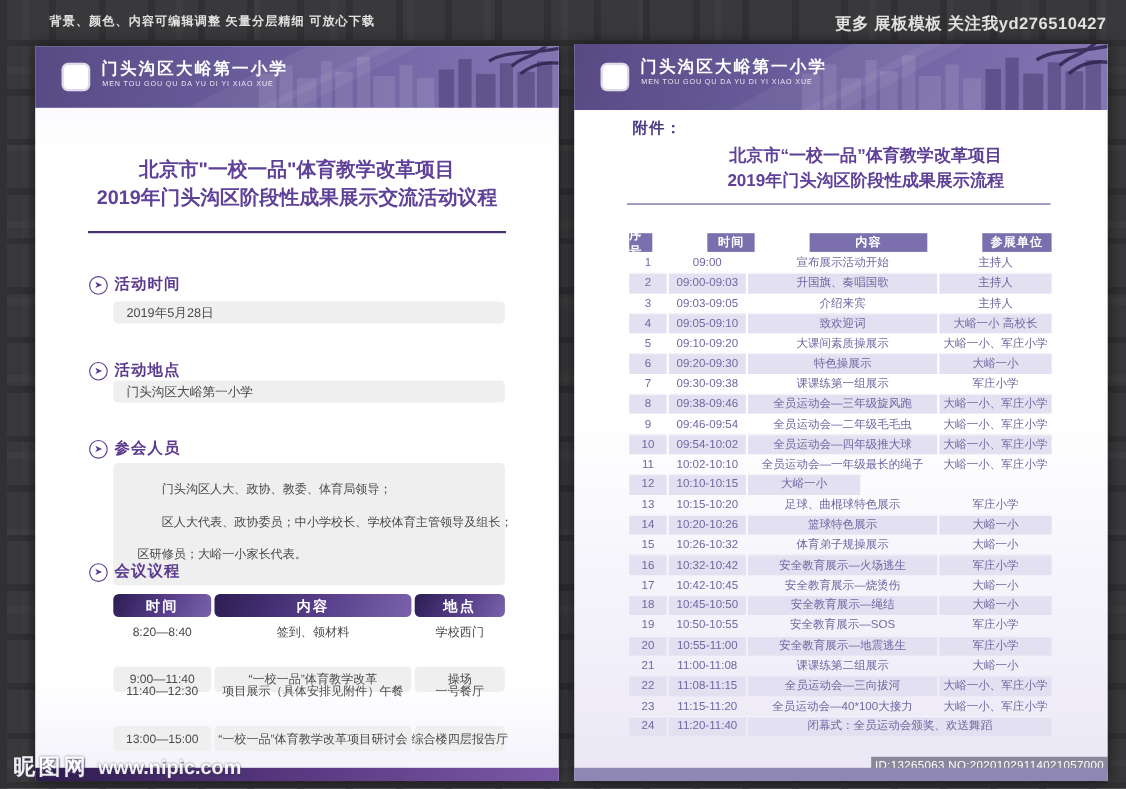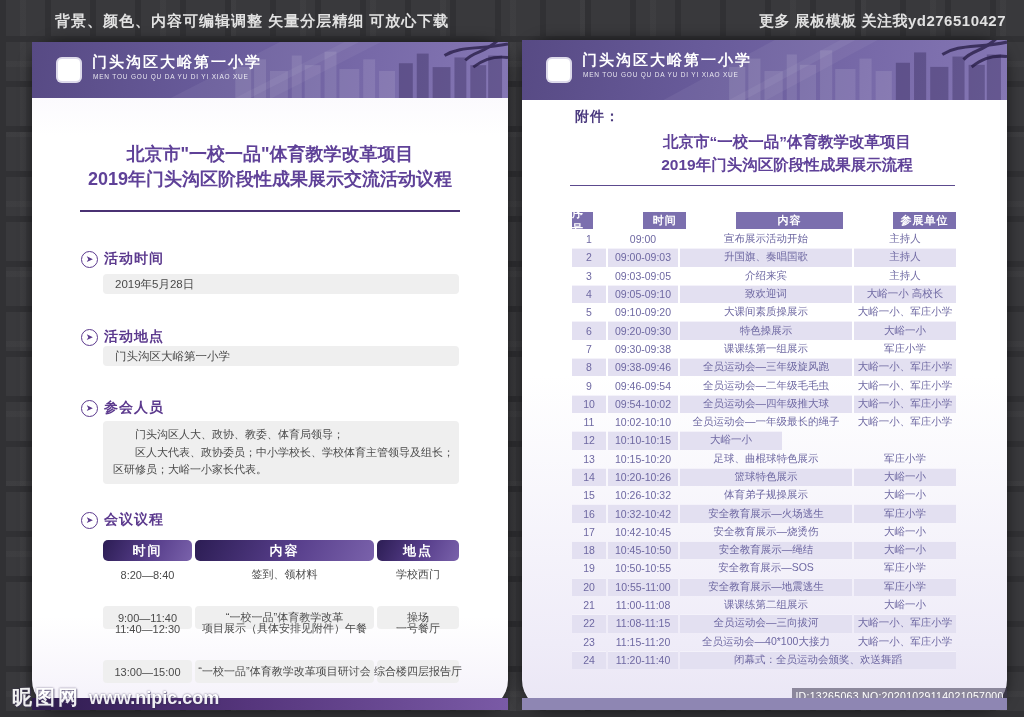--- a/index.html
+++ b/index.html
@@ -6,24 +6,24 @@
   body{font-family:"Liberation Sans","DejaVu Sans",sans-serif;}
   .canvas{position:relative;width:1024px;height:717px;overflow:hidden;
     background-color:#39393c;
     background-image:
       repeating-linear-gradient(0deg,#313134 0 6px,transparent 6px 45px),
       repeating-linear-gradient(90deg,#313134 0 6px,transparent 6px 45px),
       repeating-linear-gradient(0deg,rgba(255,255,255,0.025) 20px 26px,transparent 26px 90px),
       repeating-linear-gradient(90deg,rgba(255,255,255,0.025) 20px 26px,transparent 26px 90px);
   }
   
-  .topbar-left{position:absolute;left:55px;top:12px;font-size:15px;font-weight:bold;color:#e2e2e2;letter-spacing:1px;}
+  .topbar-left{position:absolute;left:45px;top:12px;font-size:11px;font-weight:bold;color:#e2e2e2;letter-spacing:1px;}
   .topbar-right{position:absolute;right:18px;top:12px;font-size:15px;font-weight:bold;color:#e2e2e2;letter-spacing:0.5px;}
   
-  .page{position:absolute;box-shadow:0 0 14px rgba(0,0,0,0.55);border-radius:30px;}
+  .page{position:absolute;box-shadow:0 0 14px rgba(0,0,0,0.55);}
   .page-left{left:32px;top:42px;width:476px;height:668px;
     background:linear-gradient(180deg,#f6f3fb 0%,#ffffff 14%,#ffffff 86%,#f4f1fa 100%);}
   .page-right{left:522px;top:40px;width:485px;height:670px;
     background:linear-gradient(180deg,#ffffff 0%,#ffffff 50%,#efecf8 90%,#eae6f5 100%);}
   
   .banner{position:absolute;left:0;top:0;width:100%;overflow:hidden;
     background:linear-gradient(100deg,#574a84 0%,#675a99 35%,#7769a8 70%,#8577b4 100%);}
   .page-left .banner{height:56px;}
   .page-right .banner{height:60px;}
   .banner-art{position:absolute;left:0;top:0;width:100%;height:100%;}
@@ -32,21 +32,21 @@
   .school-name-en{position:absolute;left:61px;top:31px;font-size:6.5px;color:rgba(255,255,255,0.85);letter-spacing:0.8px;white-space:nowrap;}
   
   .l-title{position:absolute;left:0;top:100px;width:100%;text-align:center;font-size:18px;line-height:25px;font-weight:bold;color:#5f4198;}
   .l-divider{position:absolute;left:48px;top:168px;width:380px;height:0;border-top:2px solid #4a3173;}
   .section-head{position:absolute;display:flex;align-items:center;}
   .sec-icon{width:15px;height:15px;border:1.5px solid #5c3a8e;border-radius:50%;color:#5c3a8e;font-size:9px;line-height:15px;text-align:center;margin-right:6px;}
   .sec-label{font-size:14px;font-weight:bold;color:#5c3a8e;letter-spacing:1px;}
   .value-box{position:absolute;left:71px;width:356px;background:#efefef;border-radius:4px;color:#4a4a4a;font-size:11.5px;display:flex;align-items:center;padding:0 12px;box-sizing:border-box;}
   .value-box.single{height:20px;}
   .people-box{position:absolute;left:71px;width:356px;background:#efefef;border-radius:4px;color:#4a4a4a;font-size:11px;line-height:17.5px;padding:5px 6px 5px 10px;box-sizing:border-box;}
-  .people-box p{margin:0;white-space:nowrap;}
+  .people-box p{margin:12px;white-space:nowrap;font-family:Liberation Mono, monospace;}
   .people-box p.indent{text-indent:2em;}
   
   .ltable{position:absolute;left:71px;top:498px;width:356px;}
   .lhead{display:flex;height:21px;}
   .lhead .hcell{background:linear-gradient(115deg,#2c1d54,#583f8c 55%,#7a62ab);border-radius:5px;color:#ffffff;font-size:13px;font-weight:bold;display:flex;align-items:center;justify-content:center;letter-spacing:2px;}
   .lrow{display:flex;height:27px;}
   .lcell{font-size:11px;color:#4a4a4a;display:flex;align-items:center;justify-content:center;white-space:nowrap;}
   .lrow.shaded .lcell{background:#efefef;border-radius:4px;height:23px;margin-top:18px;}
   .lc0{width:89px;margin-right:3px;}
   .lc1{width:179px;margin-right:3px;}

